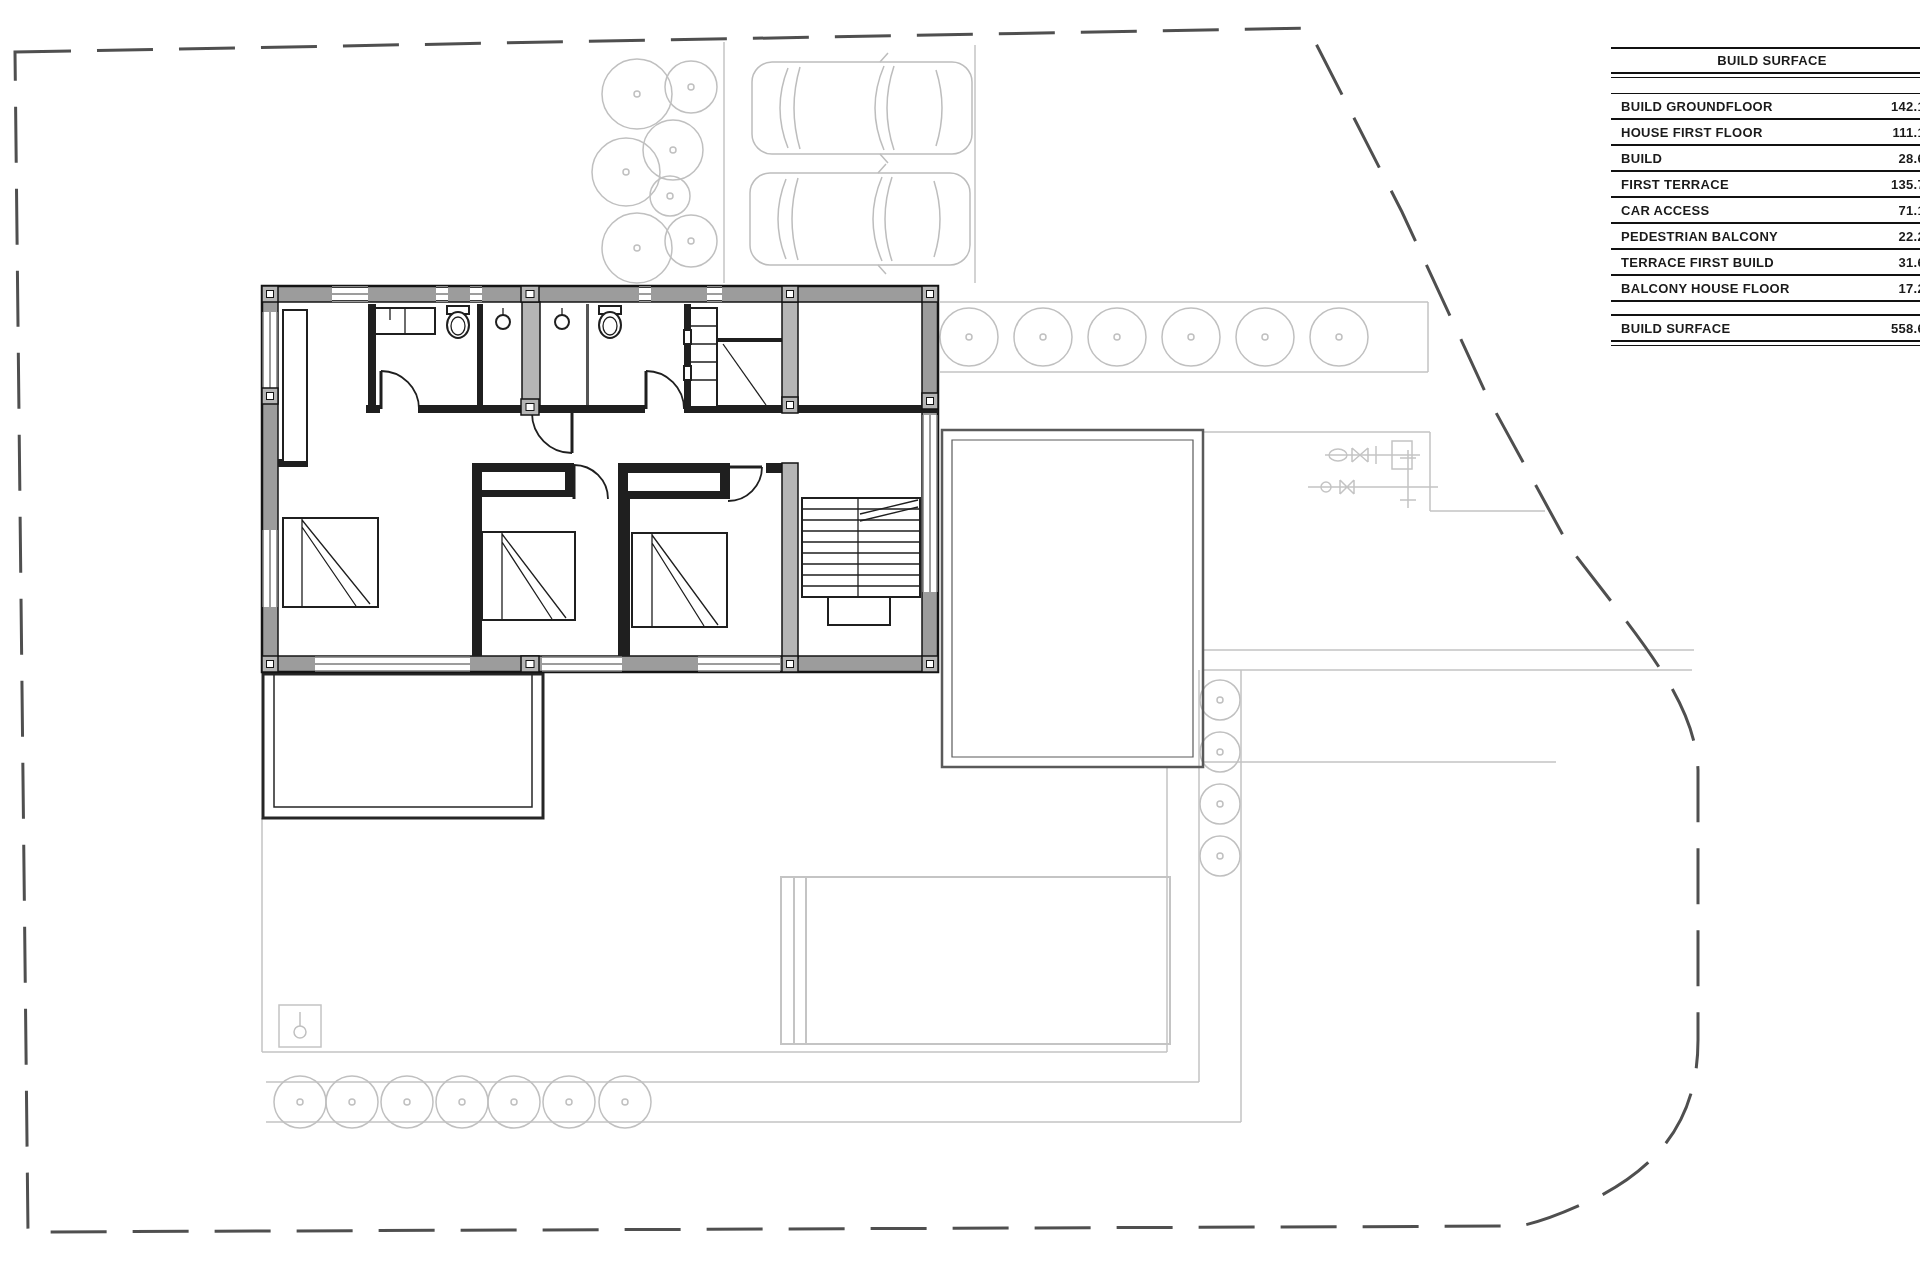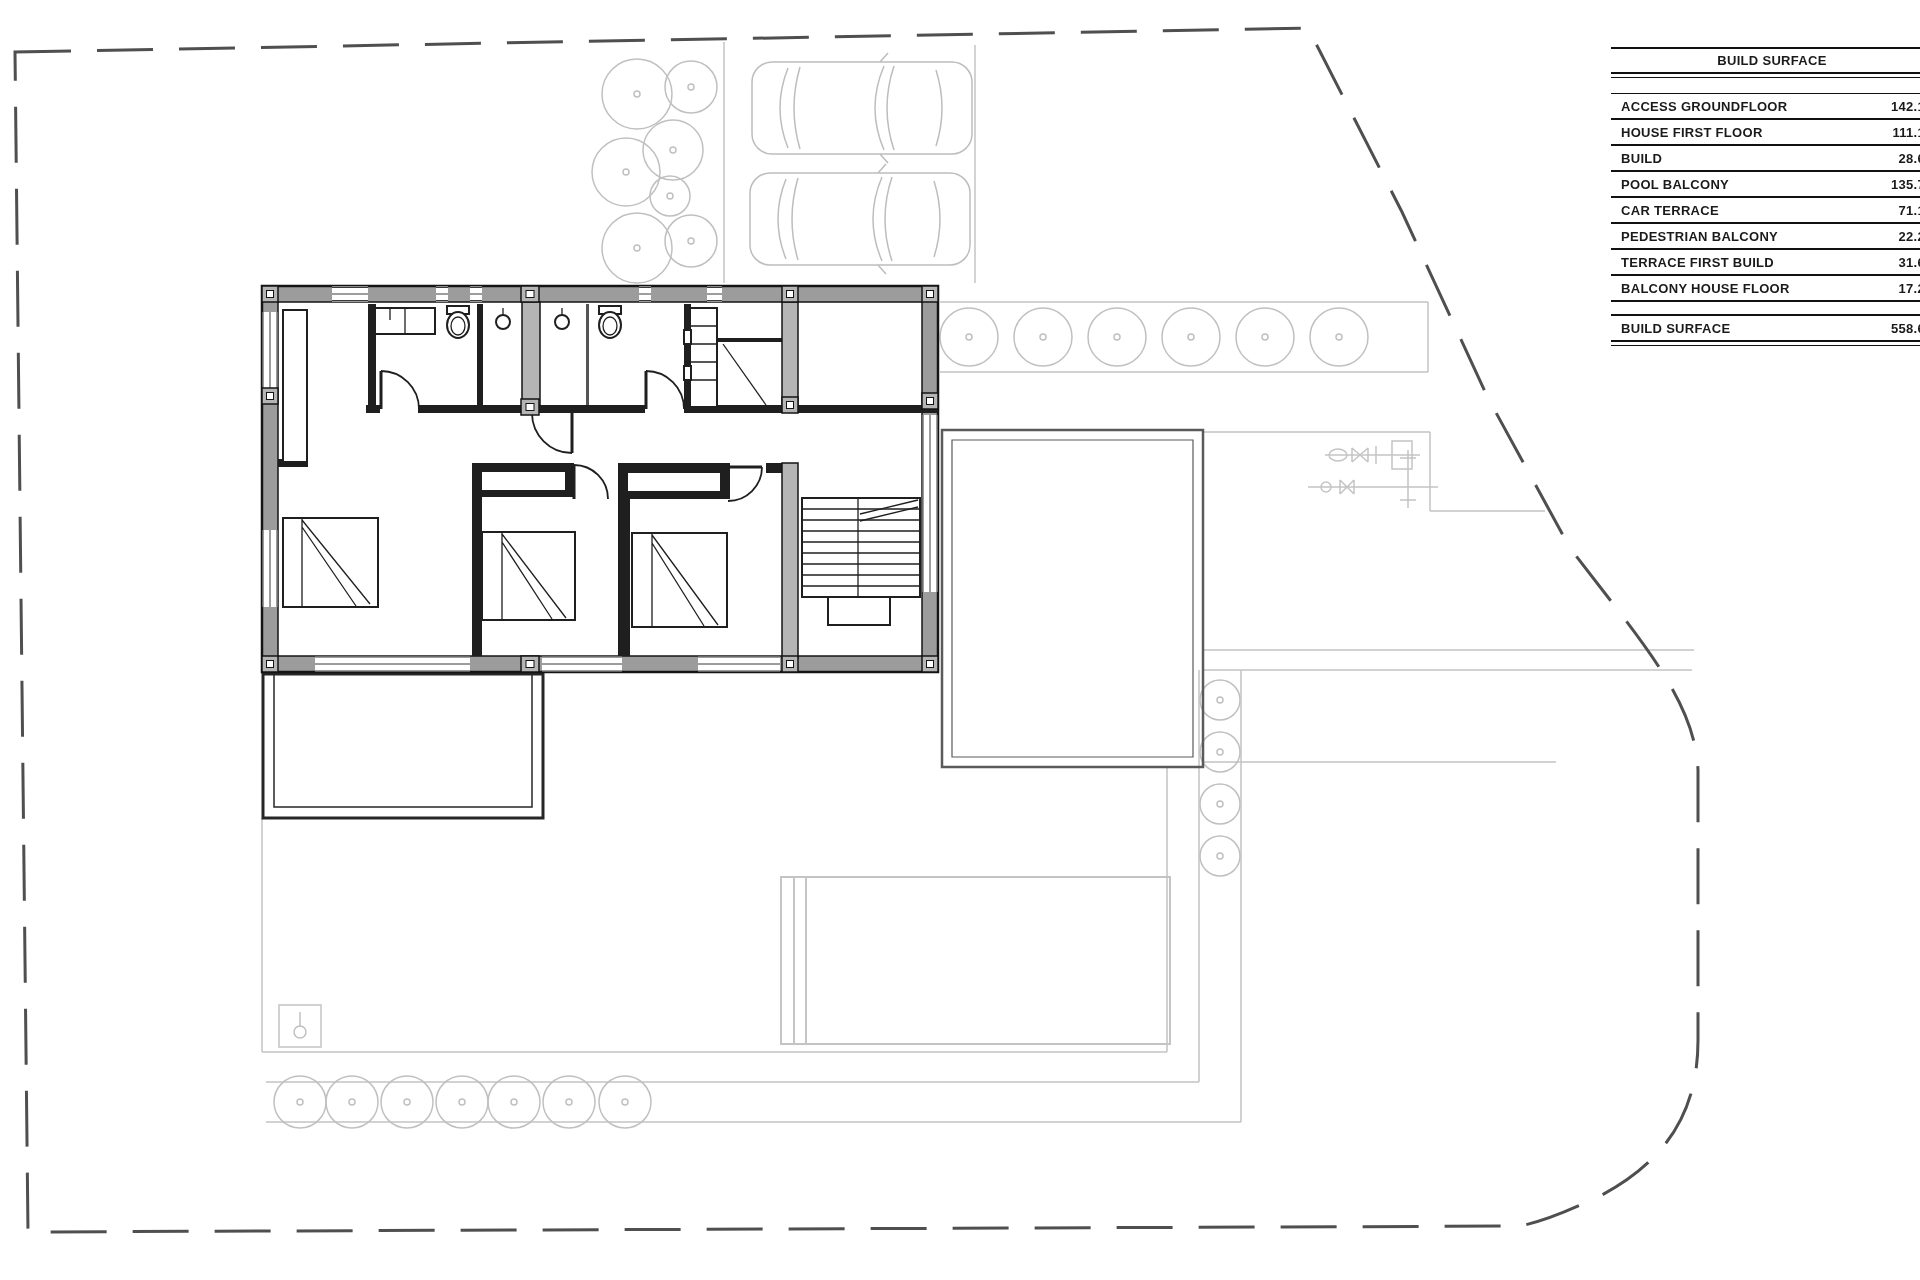--- a/index.html
+++ b/index.html
@@ -335,37 +335,37 @@
 </svg>
 
 <div class="surface-table">
   <div class="rule2"></div>
   <div class="t-header">BUILD SURFACE</div>
   <div class="rule2"></div>
   <div class="rule1 mt3"></div>
   <div class="sp15"></div>
   <div class="rule1"></div>
   <div class="t-row">
-    <span class="t-label">ACCESS GROUNDFLOOR</span>
+    <span class="t-label">BUILD GROUNDFLOOR</span>
     <span class="t-value">142.1</span>
   </div>
   <div class="t-row">
     <span class="t-label">HOUSE FIRST FLOOR</span>
     <span class="t-value">111.1</span>
   </div>
   <div class="t-row">
     <span class="t-label">BUILD</span>
     <span class="t-value">28.6</span>
   </div>
   <div class="t-row">
-    <span class="t-label">POOL BALCONY</span>
+    <span class="t-label">FIRST TERRACE</span>
     <span class="t-value">135.7</span>
   </div>
   <div class="t-row">
-    <span class="t-label">CAR TERRACE</span>
+    <span class="t-label">CAR ACCESS</span>
     <span class="t-value">71.1</span>
   </div>
   <div class="t-row">
     <span class="t-label">PEDESTRIAN BALCONY</span>
     <span class="t-value">22.2</span>
   </div>
   <div class="t-row">
     <span class="t-label">TERRACE FIRST BUILD</span>
     <span class="t-value">31.6</span>
   </div>

